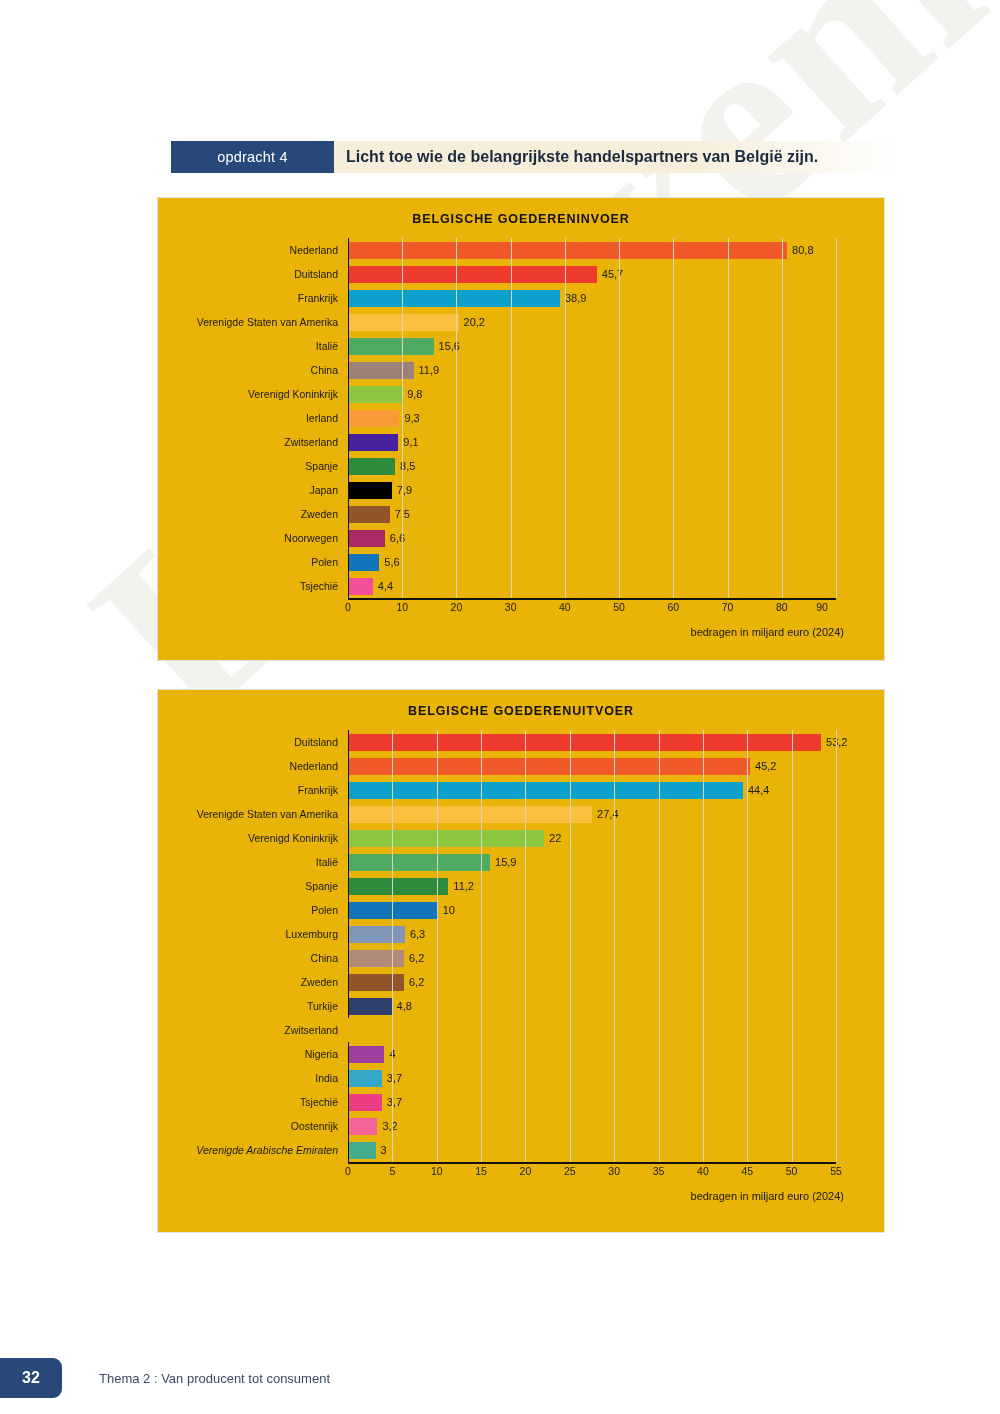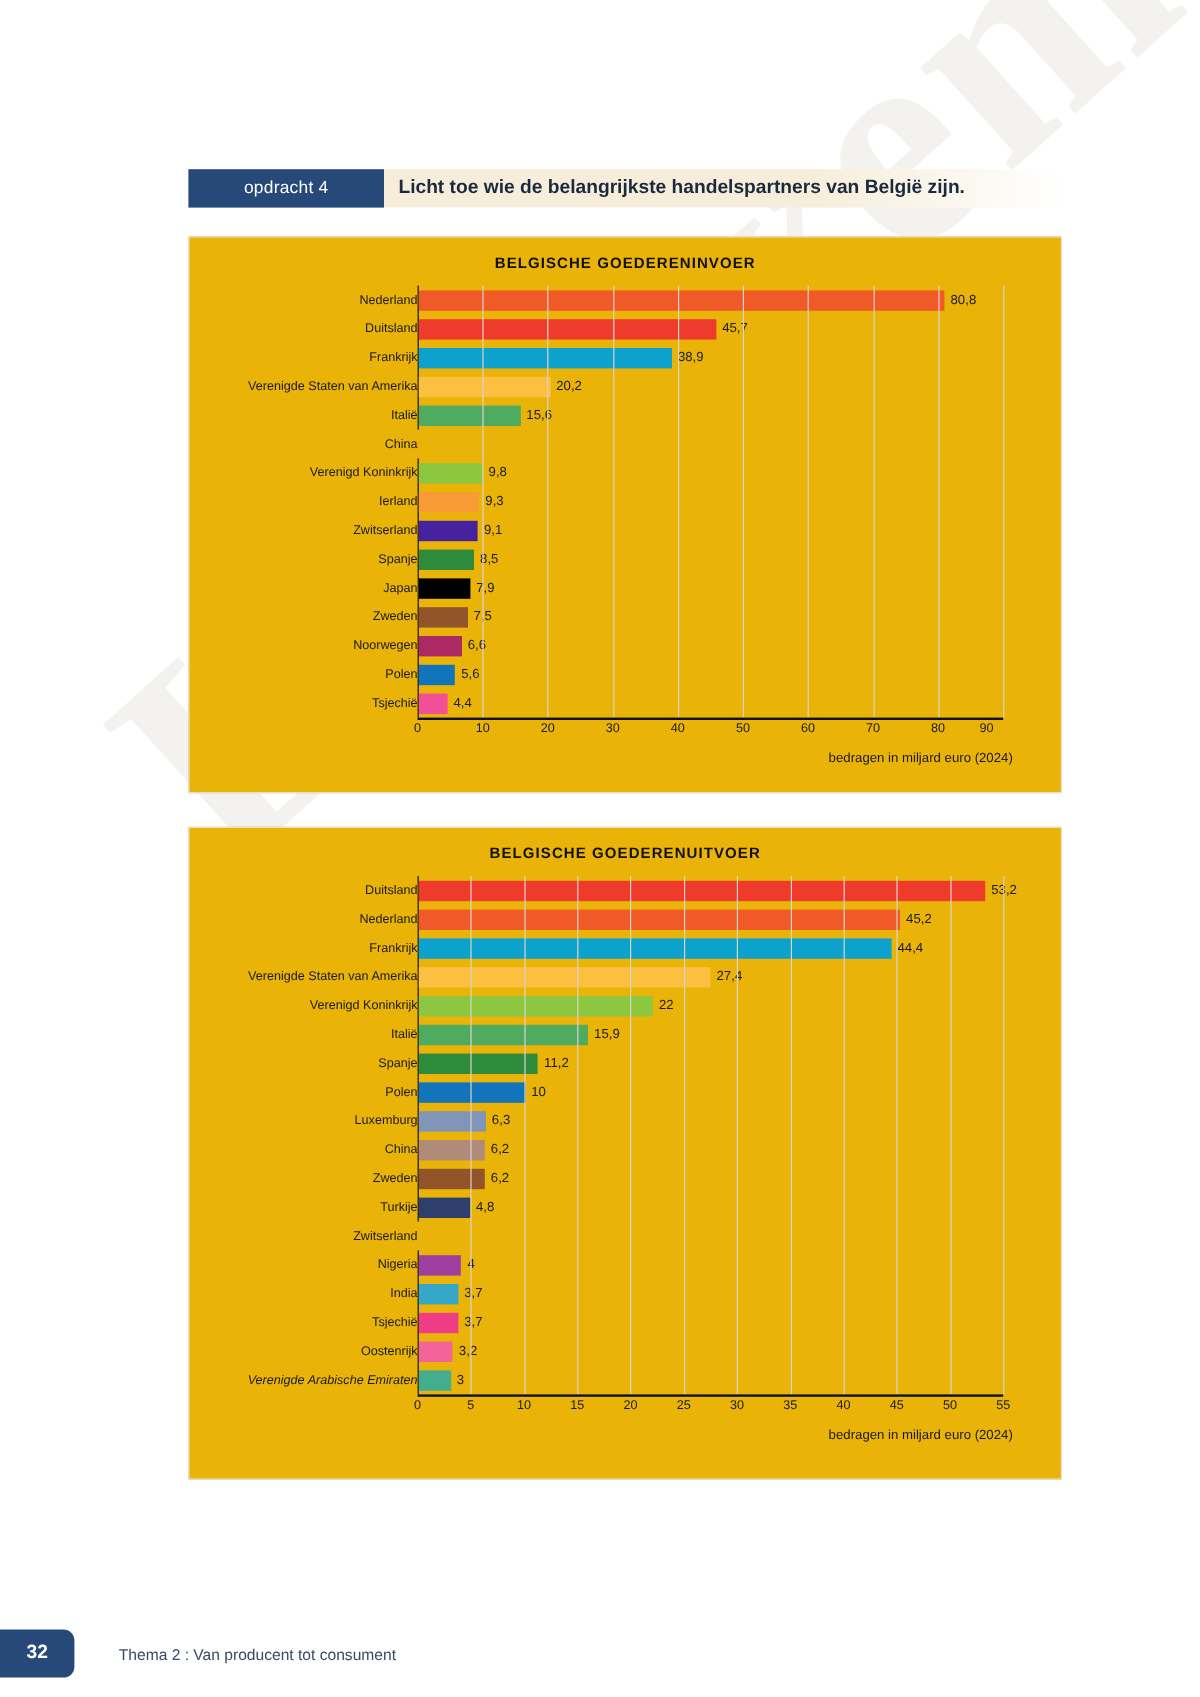--- a/index.html
+++ b/index.html
@@ -34,21 +34,21 @@
     color: #f3f2ef;
     transform: rotate(-42deg);
     transform-origin: left top;
     white-space: nowrap;
     letter-spacing: 4px;
   }
 
   
   #assignment-header {
     position: absolute;
-    left: 157px;
+    left: 171px;
     top: 141px;
     width: 728px;
     height: 32px;
     display: flex;
     align-items: stretch;
     z-index: 2;
   }
   #assignment-tag {
     width: 163px;
     background: #26497a;
@@ -103,21 +103,21 @@
 
   .row {
     display: flex;
     align-items: center;
     height: 24px;
     position: relative;
   }
   .cat-label {
     width: 190px;
     text-align: right;
-    padding-right: 0;
+    padding-right: 10px;
     font-size: 10.5px;
     color: #1a1a1a;
     white-space: nowrap;
     box-sizing: border-box;
   }
   .bar-area {
     position: relative;
     flex: 1;
     height: 100%;
     display: flex;
@@ -250,20 +250,24 @@
         </div>
         <div class="row">
           <div class="cat-label" style="width: 190px;">Italië</div>
           <div class="bar-area">
             <div class="bar" style="width: 84.5867px; background: rgb(78, 171, 95);"></div>
             <div class="bar-value">15,6</div>
           </div>
         </div>
         <div class="row">
           <div class="cat-label" style="width: 190px;">China</div>
+          <div class="bar-area">
+            <div class="bar" style="width: 64.5244px; background: rgb(155, 129, 119);"></div>
+            <div class="bar-value">11,9</div>
+          </div>
         </div>
         <div class="row">
           <div class="cat-label" style="width: 190px;">Verenigd Koninkrijk</div>
           <div class="bar-area">
             <div class="bar" style="width: 53.1378px; background: rgb(141, 198, 63);"></div>
             <div class="bar-value">9,8</div>
           </div>
         </div>
         <div class="row">
           <div class="cat-label" style="width: 190px;">Ierland</div>

